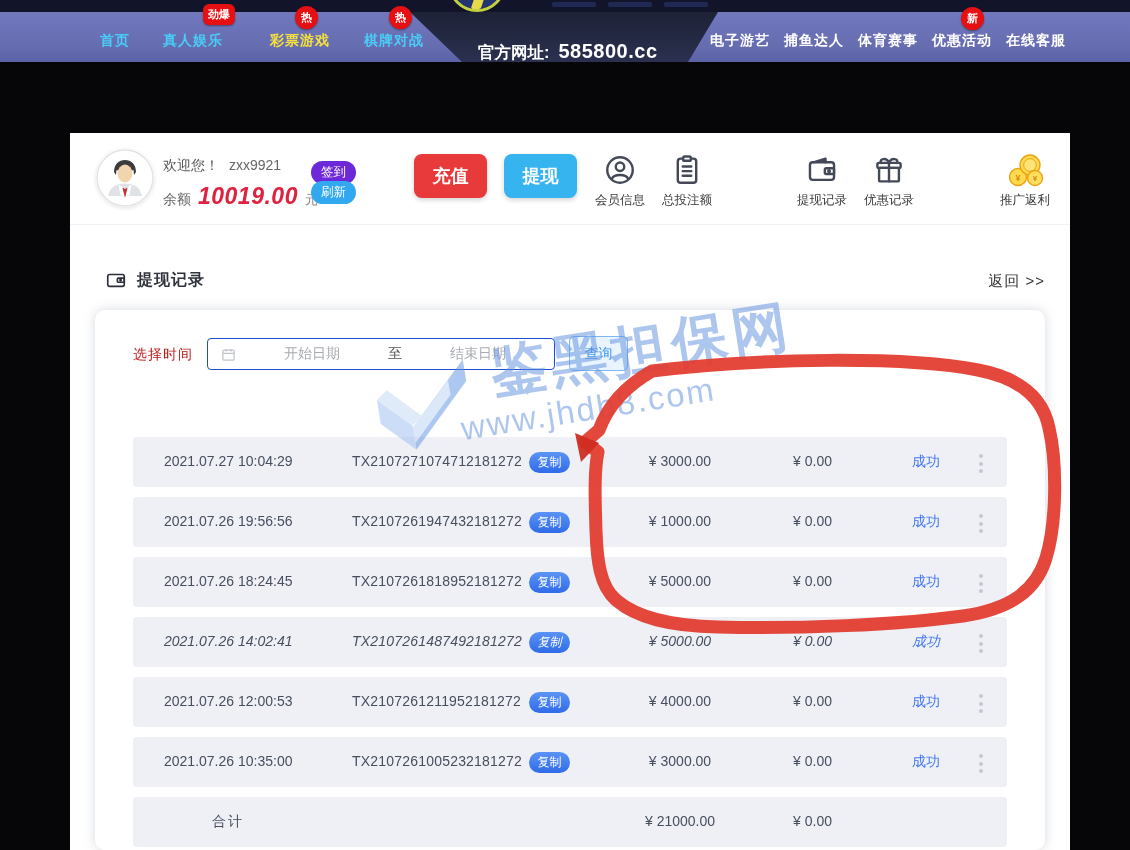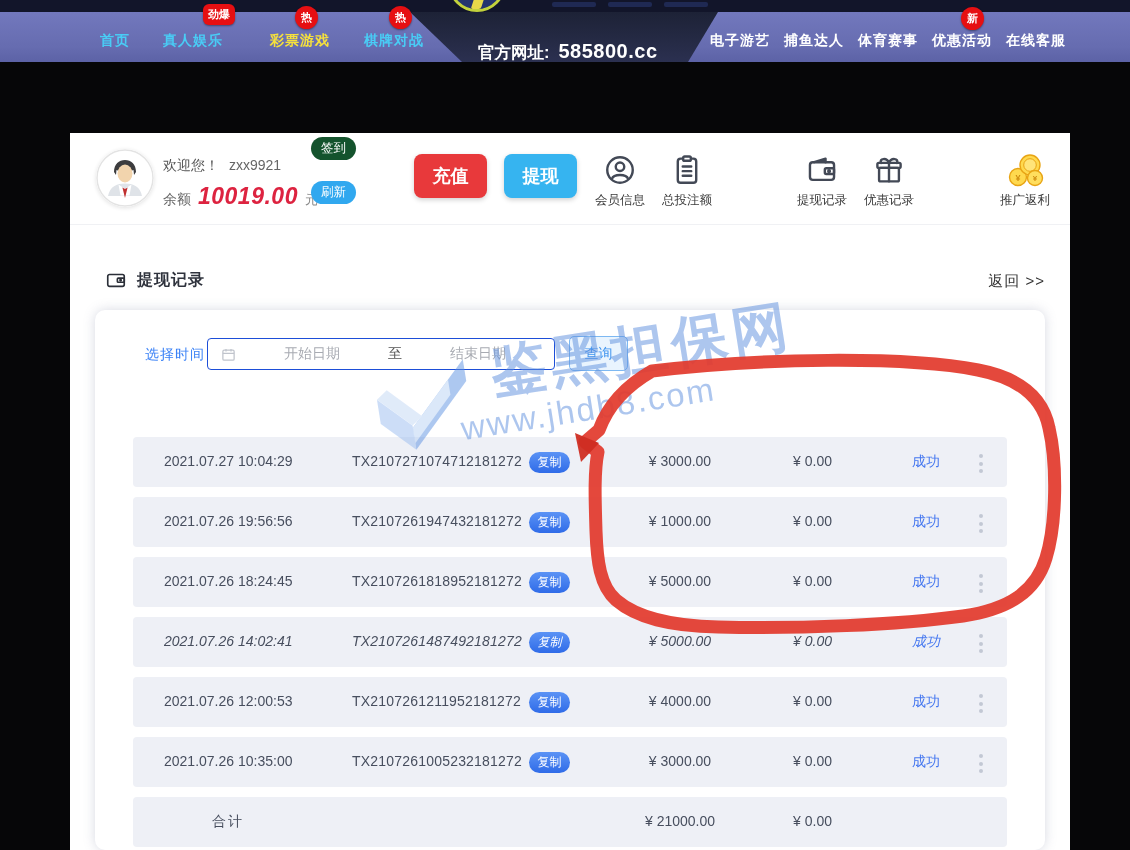--- a/index.html
+++ b/index.html
@@ -33,40 +33,40 @@
   .avatar { position:absolute; left:26px; top:16px; width:58px; height:58px; border-radius:50%;
     box-shadow:0 1px 4px rgba(0,0,0,.12); }
   .hello-line { position:absolute; left:93px; top:24px; font-size:14px; color:#555; }
   .hello-line .uname { color:#666; margin-left:6px; }
   .balance-line { position:absolute; left:93px; top:50px; display:flex; align-items:baseline; gap:7px; }
   .balance-line .blabel { font-size:14px; color:#666; }
   .balance-line .bval { font-size:23px; font-weight:bold; font-style:italic; color:#dd2340; letter-spacing:.5px; }
   .balance-line .bunit { font-size:13px; color:#888; }
   .pill { position:absolute; left:241px; width:45px; height:23px; border-radius:12px; color:#fff;
     font-size:12.5px; text-align:center; line-height:23px; cursor:pointer; }
-  .pill-red { top:4px; background:#14532d; }
+  .pill-red { top:28px; background:#6d28d9; }
   .pill-blue { top:48px; background:#31a8ef; }
   .bigbtn { position:absolute; top:21px; width:73px; height:44px; border:none; border-radius:8px;
     color:#fff; font-size:18px; font-weight:bold; cursor:pointer; font-family:inherit;
     box-shadow:0 2px 5px rgba(0,0,0,.18); }
   .btn-recharge { left:344px; background:#e8393b; }
   .btn-withdraw { left:434px; background:#36b4f0; }
   .qitem { position:absolute; top:17px; width:66px; display:flex; flex-direction:column; align-items:center; cursor:pointer; }
   .qitem .qicon { height:40px; display:flex; align-items:center; justify-content:center; }
   .qitem .qlabel { margin-top:2px; font-size:12.5px; color:#3a3a3a; white-space:nowrap; }
 
   
   .sec-head { position:absolute; left:34px; top:136px; display:flex; align-items:center; gap:9px; }
   .sec-title { font-size:16px; color:#2f333d; font-weight:bold; letter-spacing:1px; }
   .back-link { position:absolute; right:25px; top:139px; font-size:15px; color:#333; cursor:pointer; letter-spacing:1px; }
 
   
   .card { position:absolute; left:25px; top:177px; width:950px; height:540px; background:#fff;
     border-radius:10px; box-shadow:0 0 12px rgba(110,120,150,.28); }
-  .f-label { position:absolute; left:38px; top:36px; font-size:14px; color:#3b82f6; letter-spacing:1px;margin-left:12px; }
+  .f-label { position:absolute; left:38px; top:36px; font-size:14px; color:#b91c1c; letter-spacing:1px; }
   .date-input { position:absolute; left:112px; top:28px; width:348px; height:32px; border:1px solid #1d4ed8;
     border-radius:4px; background:#fff; display:flex; align-items:center; cursor:text; }
   .date-input .cal { margin-left:13px; }
   .ph { flex:1; text-align:center; font-size:14px; color:#a8abb2; }
   .sep-zhi { font-size:14px; color:#555; }
   .search-btn { position:absolute; left:474px; top:26px; width:59px; height:35px; background:#e9f4fe;
     border:1px solid #7db8f2; border-radius:5px; color:#3f94ef; font-size:14px; cursor:pointer; font-family:inherit; }
   .thead { position:absolute; left:38px; top:78px; width:874px; height:42px; border-top:1px solid #eef0f5; }
   .th { position:absolute; top:12px; text-align:center; font-size:15px; color:#98a1b3; letter-spacing:1px; }
   .trow { position:absolute; left:38px; width:874px; height:50px; background:#eef0f6; border-radius:4px; }

